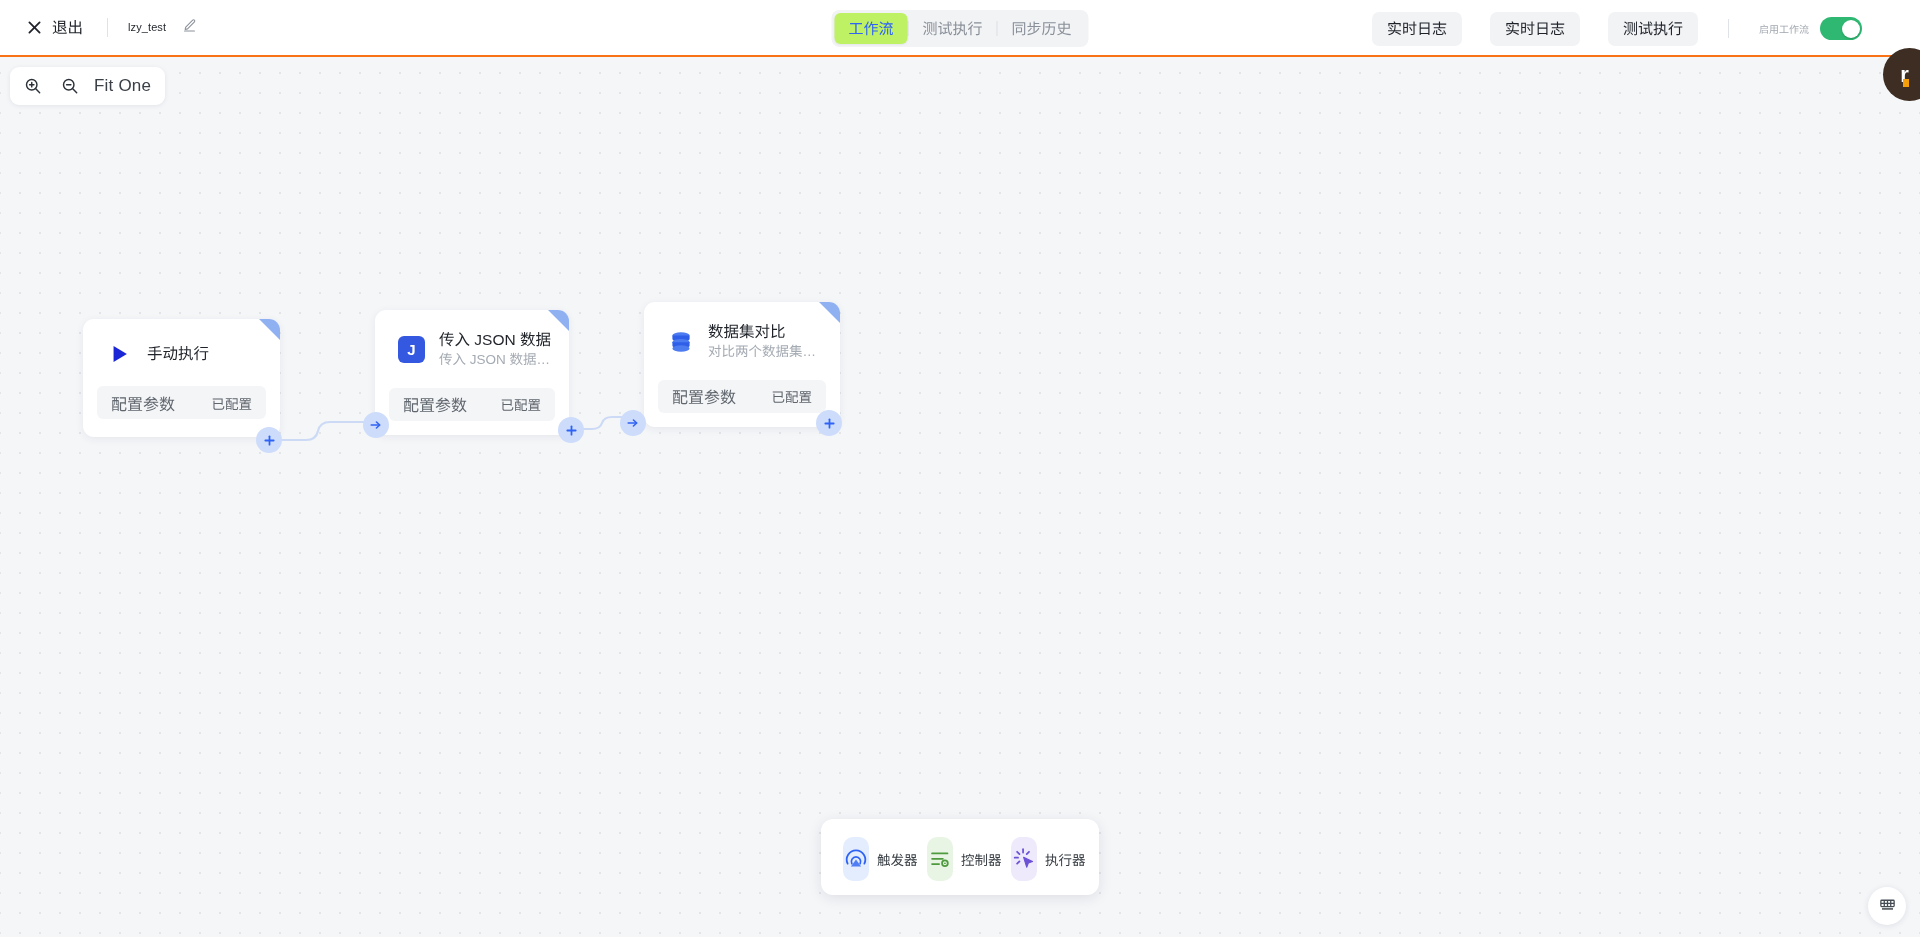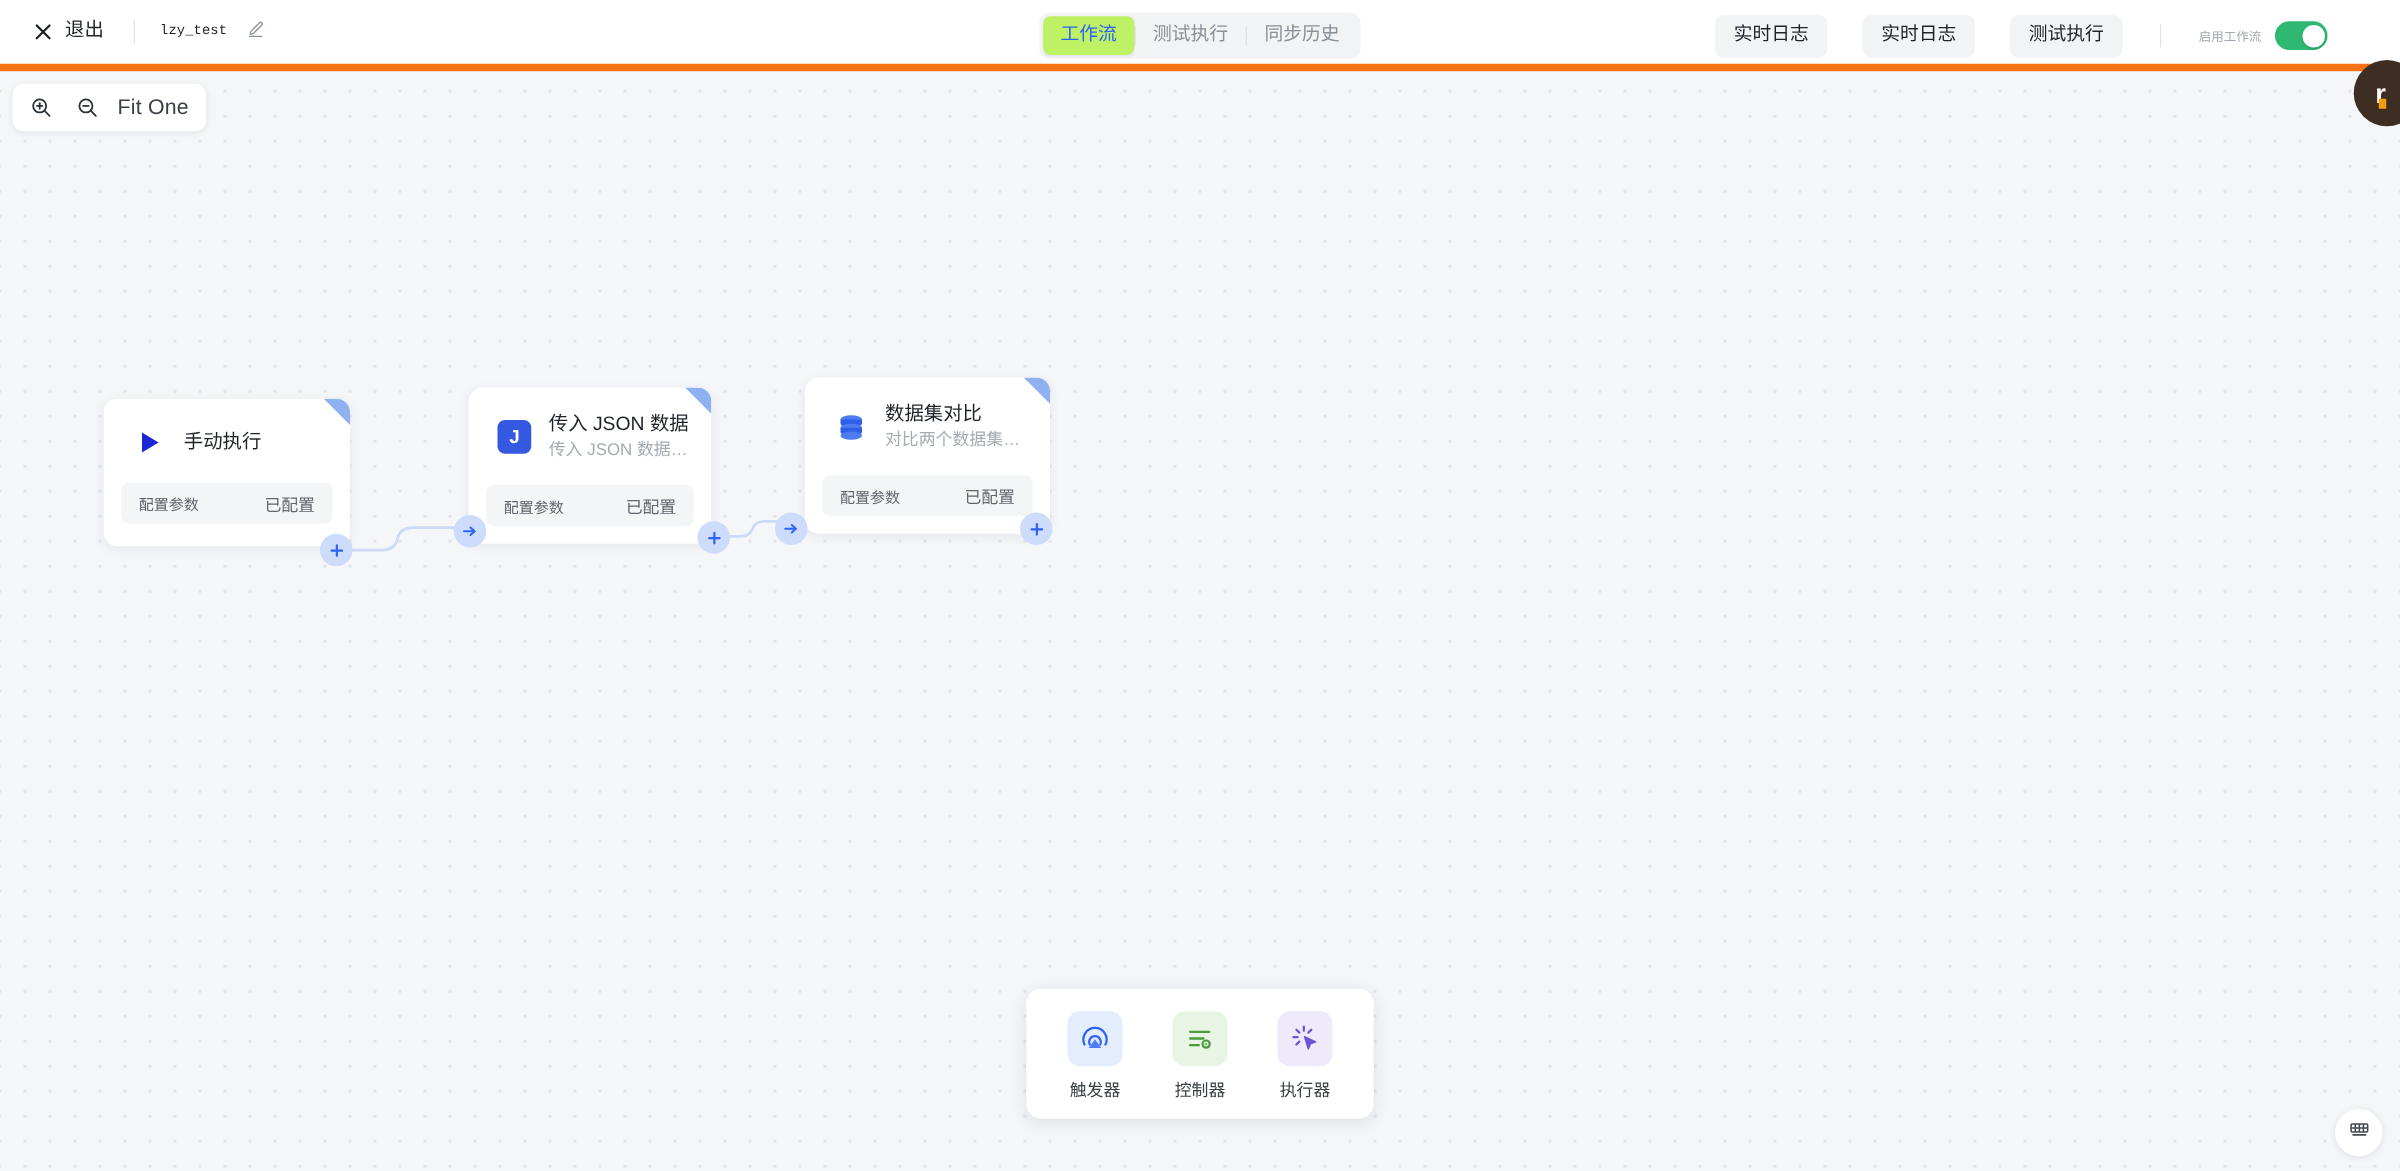--- a/index.html
+++ b/index.html
@@ -14,25 +14,24 @@
     color: #1f2329;
   }
 
   
   .topbar {
     position: absolute;
     top: 0; left: 0;
     width: 1920px;
     height: 57px;
     background: #ffffff;
-    border-bottom: 6px solid #f97316;
+    border-bottom: 2px solid #f97316;
     display: flex;
     align-items: center;
     z-index: 40;
-    font-family: Liberation Mono, monospace;
   }
 
   .topbar-left {
     display: flex;
     align-items: center;
     padding-left: 22px;
     gap: 0px;
     flex: 0 0 auto;
   }
 
@@ -295,21 +294,21 @@
   .node-foot {
     margin: 4px 14px 16px 14px;
     background: #f4f5f7;
     border-radius: 6px;
     height: 33px;
     display: flex;
     align-items: center;
     justify-content: space-between;
     padding: 0 14px;
   }
-  .foot-k { font-size: 12px; color: #60666e; }
+  .foot-k { font-size: 16px; color: #60666e; }
   .foot-v { font-size: 13.5px; color: #60666e; }
 
   
   #node-1 { left: 83px;  top: 262px; width: 197px; height: 118px; }
   #node-2 { left: 375px; top: 253px; width: 194px; height: 125px; }
   #node-3 { left: 632px; top: 245px; width: 196px; height: 125px; margin-left: 12px; }
 
   
   .port {
     position: absolute;
@@ -353,21 +352,20 @@
     box-shadow: 0 3px 14px rgba(20,30,60,.10);
     display: flex;
     align-items: flex-start;
     gap: 18px;
     padding: 16px 22px 12px 22px;
     z-index: 25;
   }
   .pal-item {
     width: 66px;
     display: flex;
-    flex-direction: column;
     align-items: center;
     gap: 8px;
     cursor: pointer;
     border-radius: 8px;
     padding: 2px 0 2px 0;
   }
   .pal-icon {
     width: 44px; height: 44px;
     border-radius: 10px;
     display: flex;

